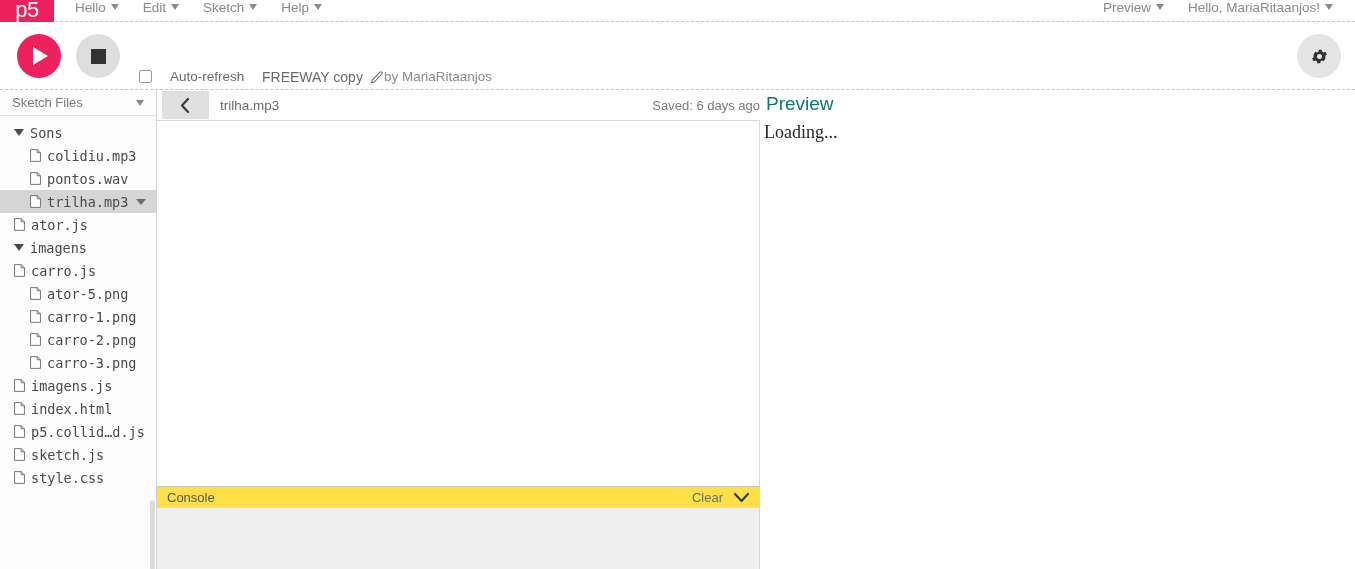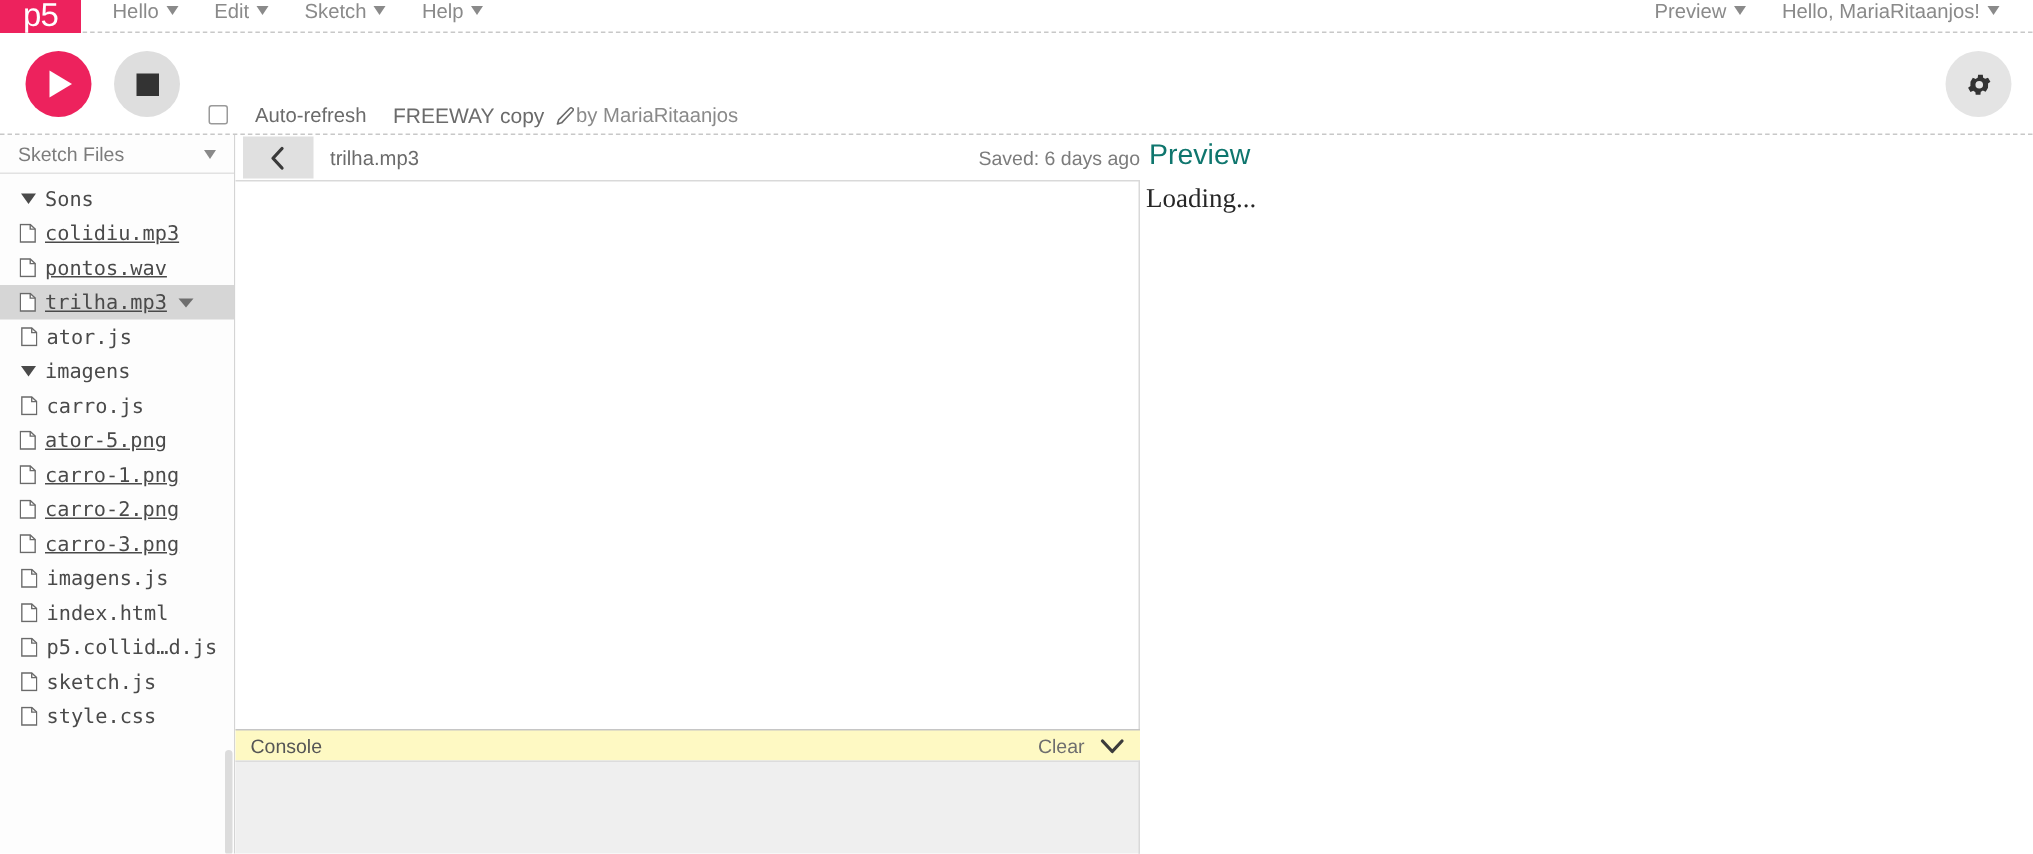--- a/index.html
+++ b/index.html
@@ -119,21 +119,21 @@
   #sidebar-title { font-size: 13px; color: #7c7c7c; }
   #file-list { padding-top: 5px; }
   .file-row {
     display: flex; align-items: center;
     height: 23px; font-size: 13.5px; color: #4a4a4a;
     font-family: "DejaVu Sans Mono", monospace;
     cursor: pointer; white-space: nowrap;
   }
   .file-row.selected { background: #d6d6d6; }
   .depth0 { padding-left: 14px; }
-  .depth1 { padding-left: 13px; text-decoration: underline; }
+  .depth1 { padding-left: 30px; }
   .tri-open {
     width: 0; height: 0; margin-right: 6px; flex: none;
     border-left: 5px solid transparent;
     border-right: 5px solid transparent;
     border-top: 7px solid #4a4a4a;
   }
   .doc-icon { width: 11px; height: 13px; margin-right: 6px; flex: none; display: block; }
   .file-row .caret-sm {
     width: 0; height: 0; margin-left: 8px;
     border-left: 5px solid transparent;
@@ -174,21 +174,21 @@
     border-top: 1px solid #d9d9d9;
     border-right: 1px solid #d9d9d9;
   }
 
   
   #console {
     position: absolute; left: 157px; top: 486px;
     width: 603px; height: 83px;
   }
   #console-header {
-    height: 21px; background: #fef9c3;
+    height: 21px; background: #fde047;
     display: flex; align-items: center; justify-content: space-between;
     padding: 0 10px 0 10px;
     border-top: 1px solid #c6c6c6;
   }
   #console-title { font-size: 13px; color: #565656; }
   #console-right { display: flex; align-items: center; gap: 10px; }
   #console-clear { font-size: 13px; color: #6e6e6e; cursor: pointer; }
   #console-body {
     height: 62px; background: #efefef;
     border-top: 1px solid #dcdcdc;

